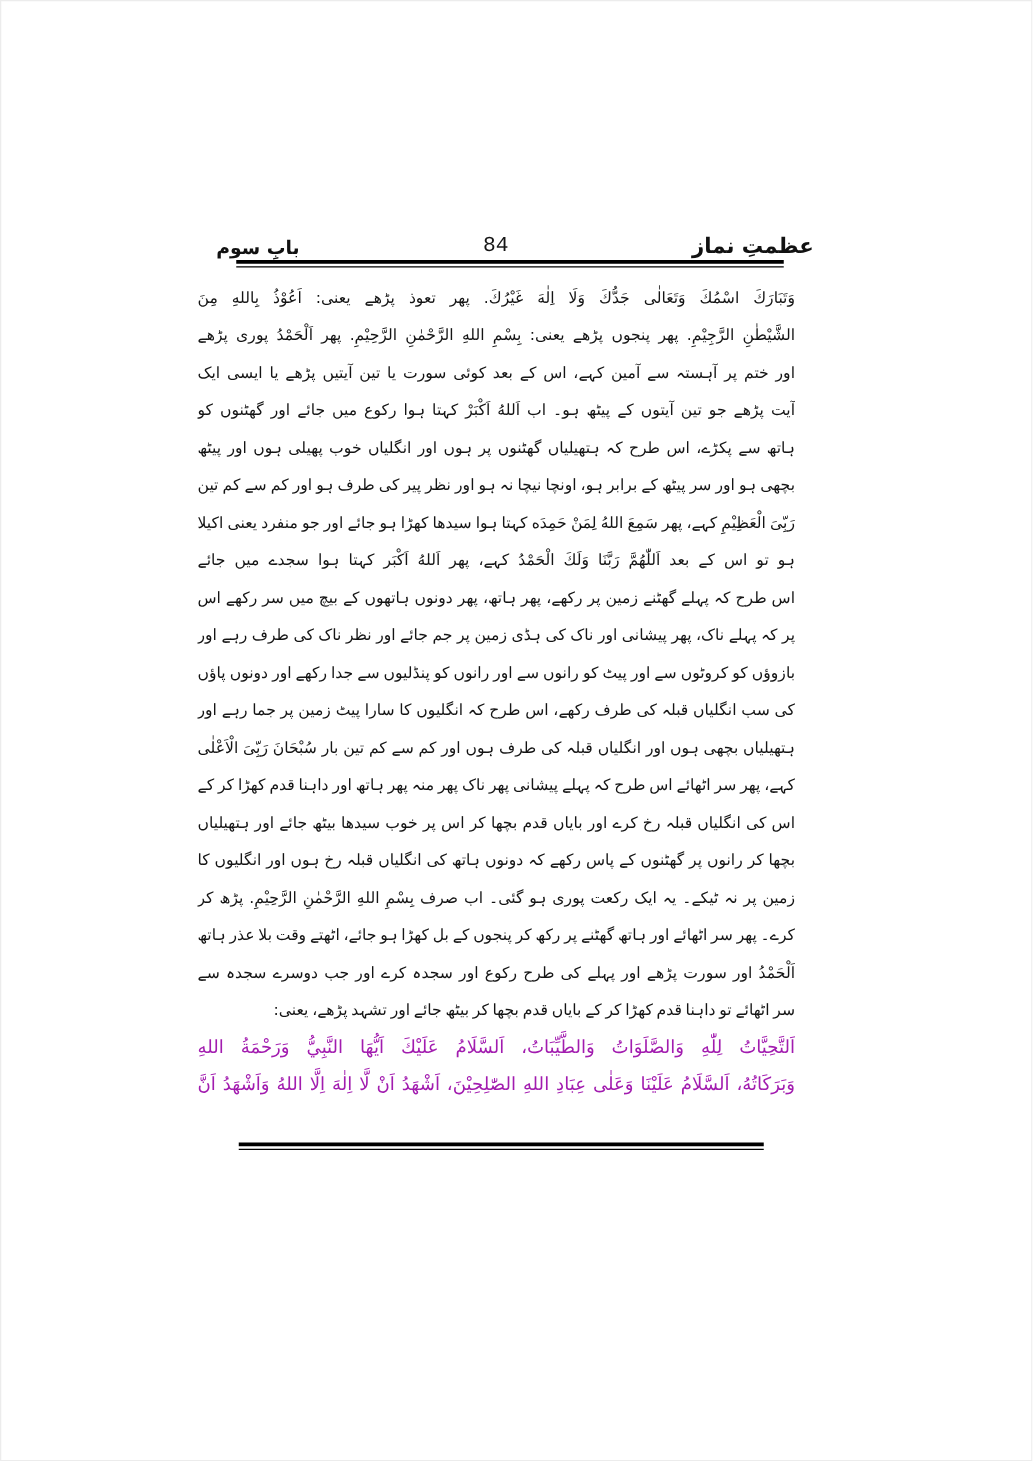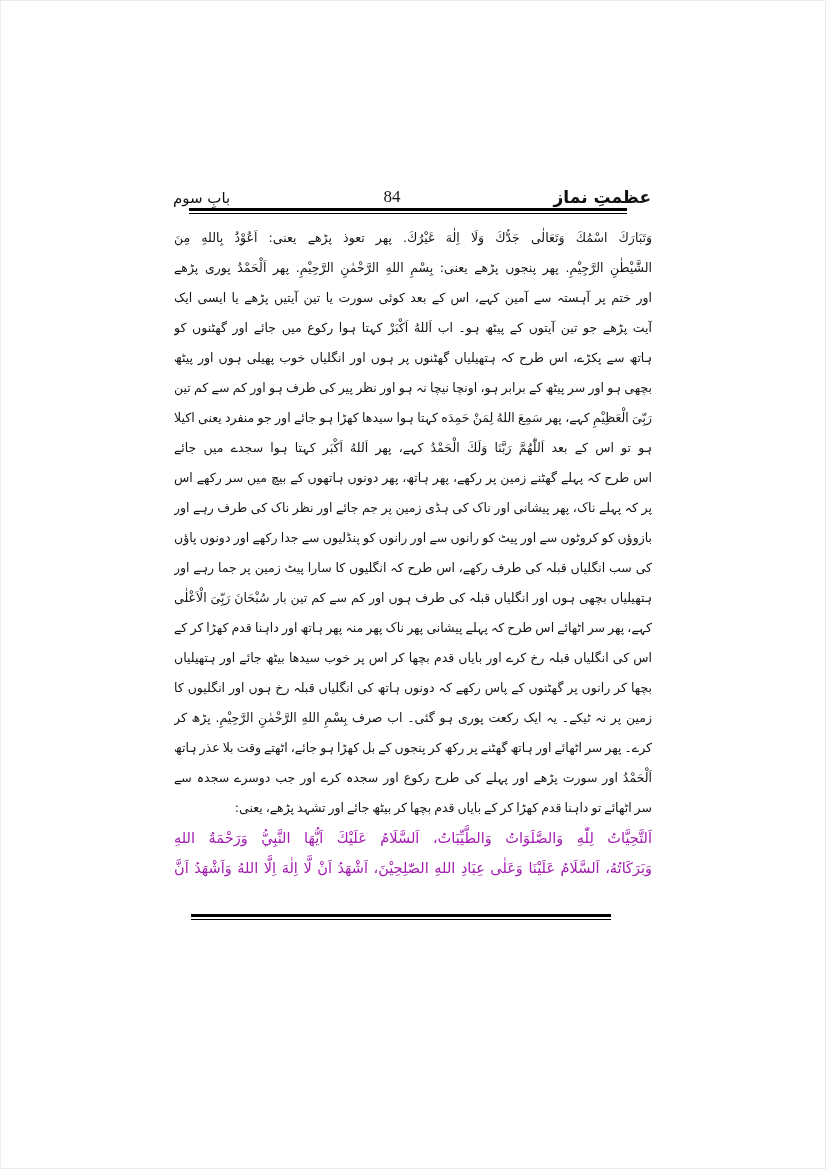--- a/index.html
+++ b/index.html
@@ -28,49 +28,49 @@
     display: flex;
     justify-content: space-between;
     align-items: flex-end;
   }
   .h-right {
     font-size: 17px;
     font-weight: bold;
     margin-top: 35px;
   }
   .h-num {
-    font-family: Liberation Serif, serif;
+    font-family: Liberation Mono, monospace;
     font-size: 17px;
     font-weight: normal;
     color: #161616;
   }
   .h-left {
     font-size: 15px;
-    font-weight: normal;
+    font-weight: bold;
   }
   .double-rule {
     position: absolute;
     height: 2px;
     border-top: 3px solid #000000;
     border-bottom: 1px solid #000000;
   }
   .header-rule {
     top: 207px;
     left: 188px;
     width: 438px;
   }
   .footer-rule {
     top: 913px;
     left: 190px;
     width: 420px;
   }
   .body-text {
     position: absolute;
     top: 222px;
-    left: 173px;
+    left: 157px;
     width: 478px;
     direction: rtl;
   }
   .line {
     height: 30px;
     line-height: 30px;
     font-size: 12.5px;
     text-align: justify;
     text-align-last: justify;
     word-spacing: -1px;

